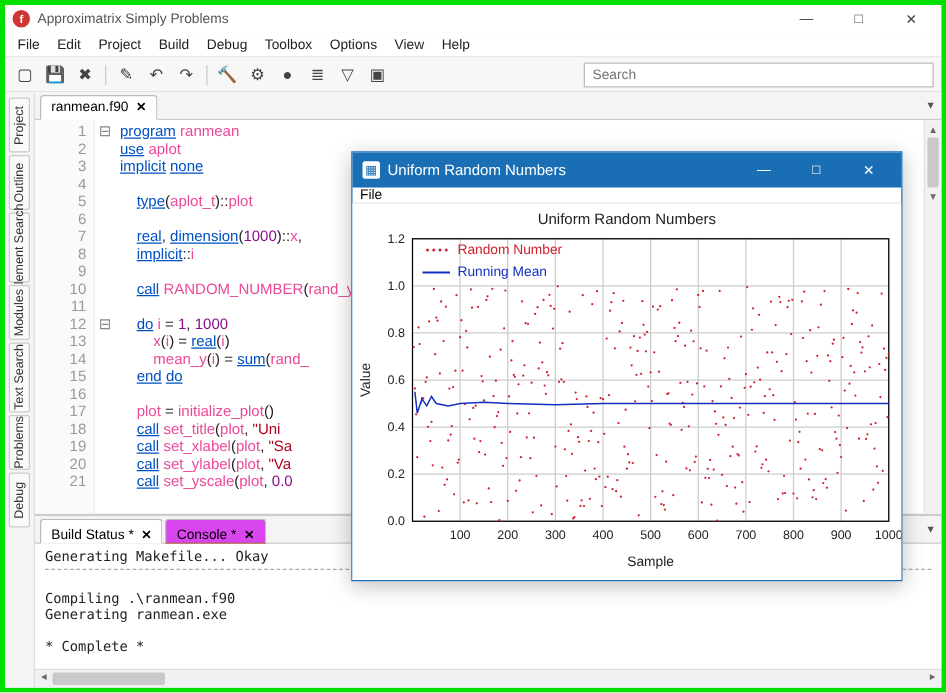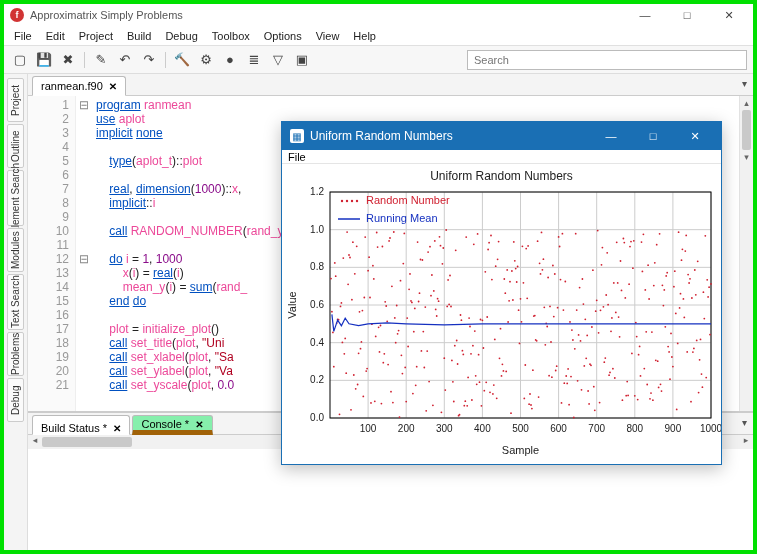--- a/index.html
+++ b/index.html
@@ -46,21 +46,21 @@
 .str { color: #b00020; }
 .nm { color: #ec4899; }
 .editor .scroll { position: absolute; right: 0; top: 0; bottom: 0; width: 14px; background: #f1f1f1; border-left: 1px solid #e2e2e2; }
 .editor .scroll .up, .editor .scroll .dn { height: 14px; text-align: center; font-size: 9px; color: #666; }
 .editor .scroll .thumb { height: 40px; margin: 0 2px; background: #c9c9c9; border-radius: 2px; }
 
 
 .bottom { height: 138px; border-top: 1px solid #ccc; display: flex; flex-direction: column; }
 .btabs { height: 22px; background: #f4f4f4; display: flex; align-items: flex-end; padding: 0 4px; gap: 2px; border-bottom: 1px solid #ccc; position: relative; }
 .btab { height: 20px; background: #fff; border: 1px solid #bbb; border-bottom: 1px solid #fff; border-radius: 3px 3px 0 0; padding: 0 8px; font-size: 11px; display: flex; align-items: flex-end; gap: 6px; top: 1px; position: relative; }
-.btab.inactive { background: #86efac; border-bottom: 5px solid #a16207; margin-top: 48px; }
+.btab.inactive { background: #d946ef; border-bottom: 1px solid #a16207; margin-top: 48px; }
 .btab .close { font-size: 10px; font-weight: bold; }
 .btabs .chev { position: absolute; right: 6px; top: 4px; font-size: 10px; color: #555; }
 .bcontent { flex: 1; background: #fff; font-family: Consolas, monospace; font-size: 11px; padding: 4px 8px; overflow: auto; color: #222; border-bottom: 1px solid #ddd; }
 .bcontent hr { border: none; border-top: 1px dashed #aaa; margin: 3px 0; }
 .hscroll { height: 14px; background: #f1f1f1; display: flex; }
 .hscroll .ar { width: 14px; text-align: center; font-size: 9px; color: #666; }
 .hscroll .track { flex: 1; position: relative; }
 .hscroll .thumb { position: absolute; left: 0; width: 90px; top: 2px; bottom: 2px; background: #c9c9c9; border-radius: 2px; }
 
 
@@ -247,20 +247,21 @@
         <div class="btab">
           <span>Build Status *</span>
           <span class="close">✕</span>
         </div>
         <div class="btab inactive">
           <span>Console *</span>
           <span class="close">✕</span>
         </div>
         <span class="chev">▾</span>
       </div>
+      <div class="bcontent" id="build-out">Generating Makefile... Okay<br><hr><br>Compiling .\ranmean.f90<br>Generating ranmean.exe<br>&nbsp;<br>* Complete *</div>
       <div class="hscroll">
         <div class="ar">◂</div>
         <div class="track">
               <div class="thumb"></div>
             </div>
         <div class="ar">▸</div>
       </div>
     </div>
   </div>
 </div>

